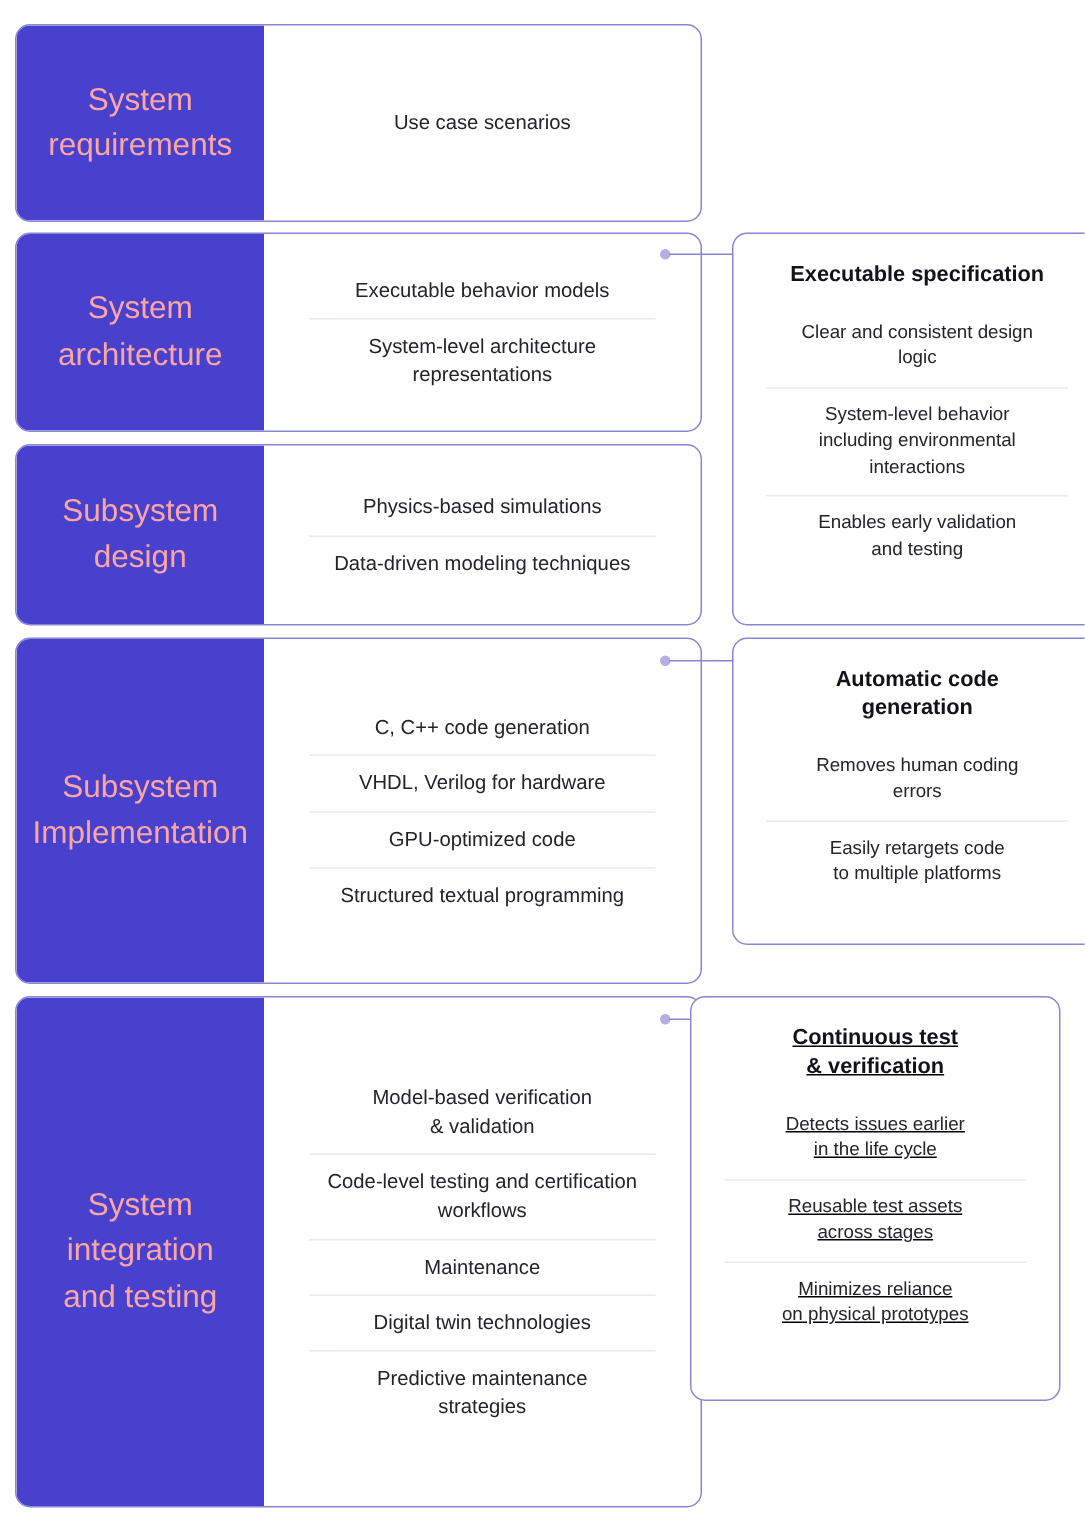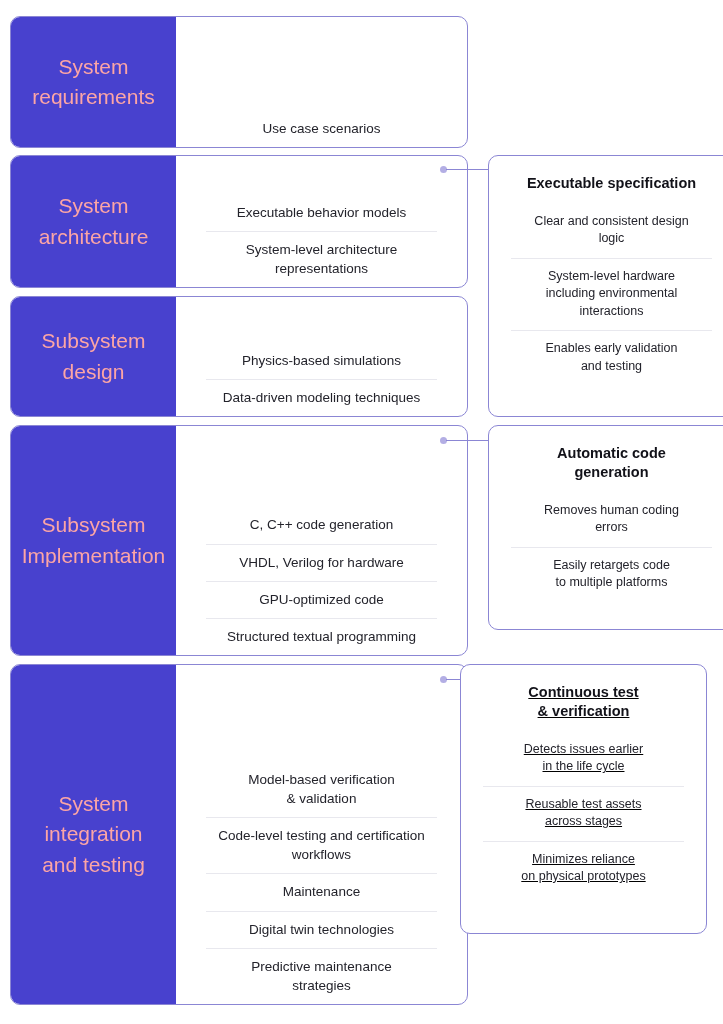--- a/index.html
+++ b/index.html
@@ -47,21 +47,21 @@
     font-size: 21px;
     line-height: 1.45;
     font-weight: 400;
     padding: 4px 8px;
     box-sizing: border-box;
   }
   .stage-items {
     flex: 1 1 auto;
     display: flex;
     flex-direction: column;
-    justify-content: flex-end;
+    justify-content: center;
     padding: 0 14px;
     box-sizing: border-box;
   }
   .stage-item {
     text-align: center;
     color: #23232b;
     font-size: 13.5px;
     line-height: 1.42;
     padding: 9px 2px;
     position: relative;
@@ -247,21 +247,21 @@
 
   <div class="detail-card" style="left:488px; top:155px; height:262px;">
     <div class="detail-title">
       <span>Executable specification</span>
     </div>
     <div class="detail-item">
       <span>Clear and consistent design</span><br>
       <span>logic</span>
     </div>
     <div class="detail-item">
-      <span>System-level hardware</span><br>
+      <span>System-level behavior</span><br>
       <span>including environmental</span><br>
       <span>interactions</span>
     </div>
     <div class="detail-item">
       <span>Enables early validation</span><br>
       <span>and testing</span>
     </div>
   </div>
 
   <div class="detail-card" style="left:488px; top:425px; height:205px;">

